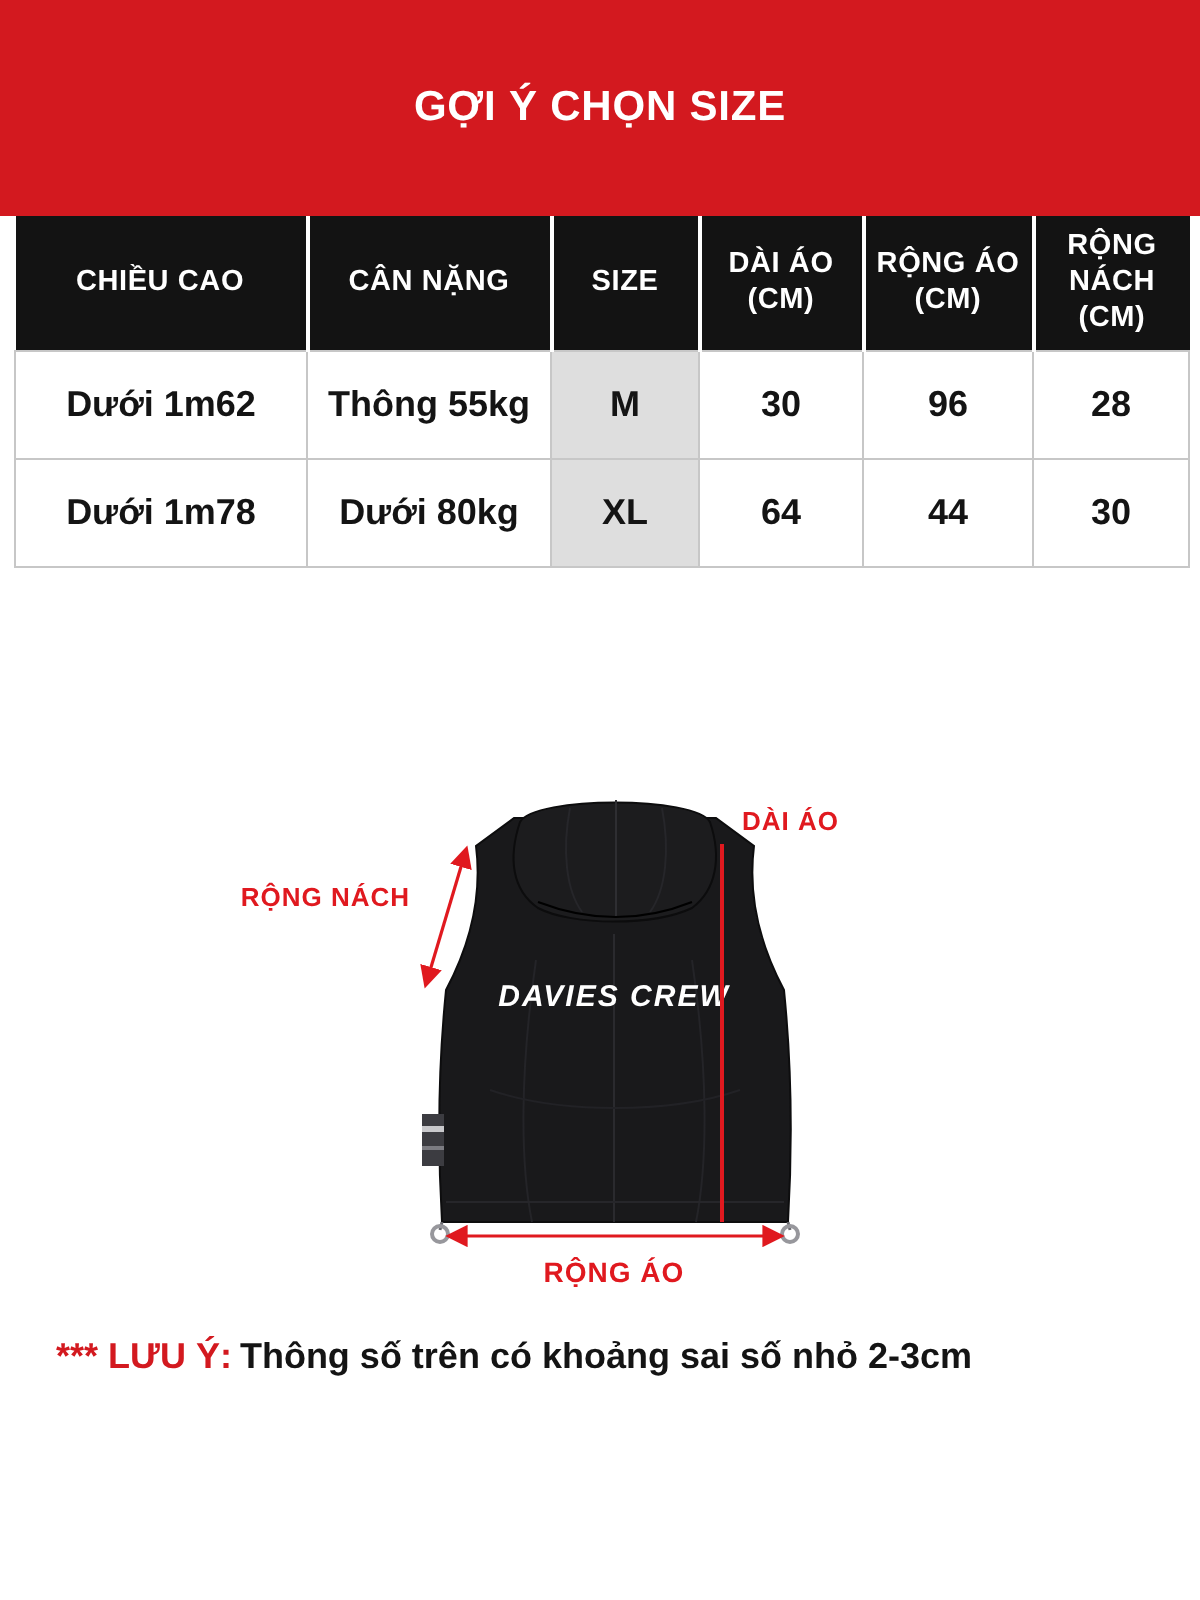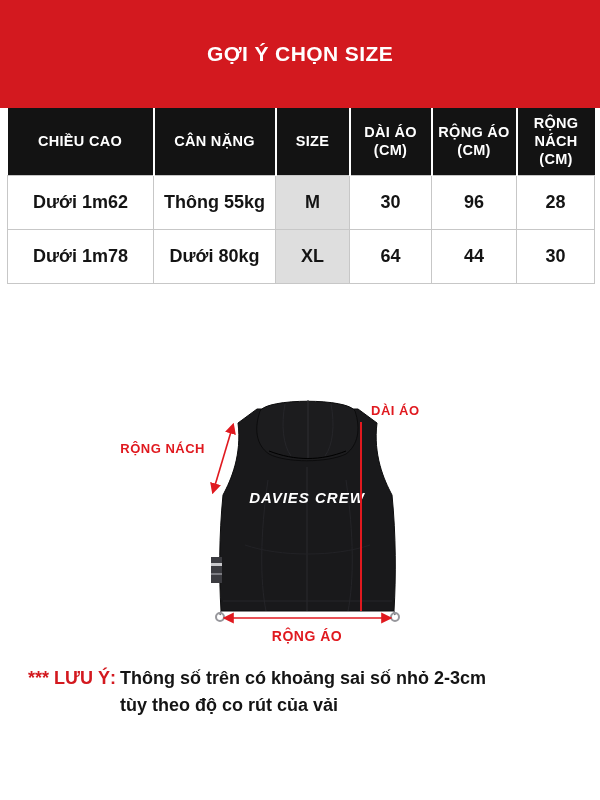--- a/index.html
+++ b/index.html
@@ -162,15 +162,14 @@
 
     <line x1="120" y1="233" x2="285" y2="233" stroke="#e0191f" stroke-width="1.6" marker-start="url(#arrowhead)" marker-end="url(#arrowhead)"></line>
     <text x="202" y="256" text-anchor="middle" class="red-label" style="font-size:14px">RỘNG ÁO</text>
   </svg>
 </div>
 
 <div class="note">
   <span class="note-prefix">*** LƯU Ý:</span>
   <span>
     <span class="note-line">Thông số trên có khoảng sai số nhỏ 2-3cm</span>
-    <span class="note-line">tùy theo độ co rút của vải</span>
   </span>
 </div>
 
 </body></html>

